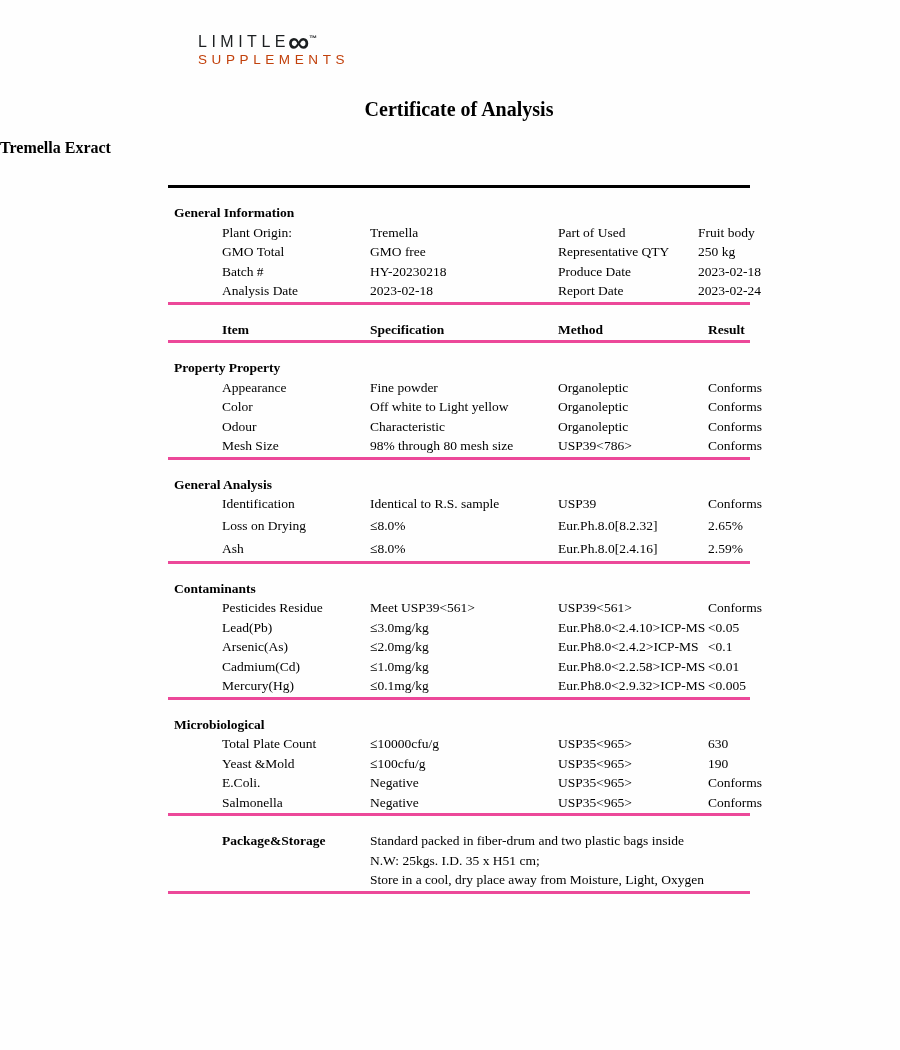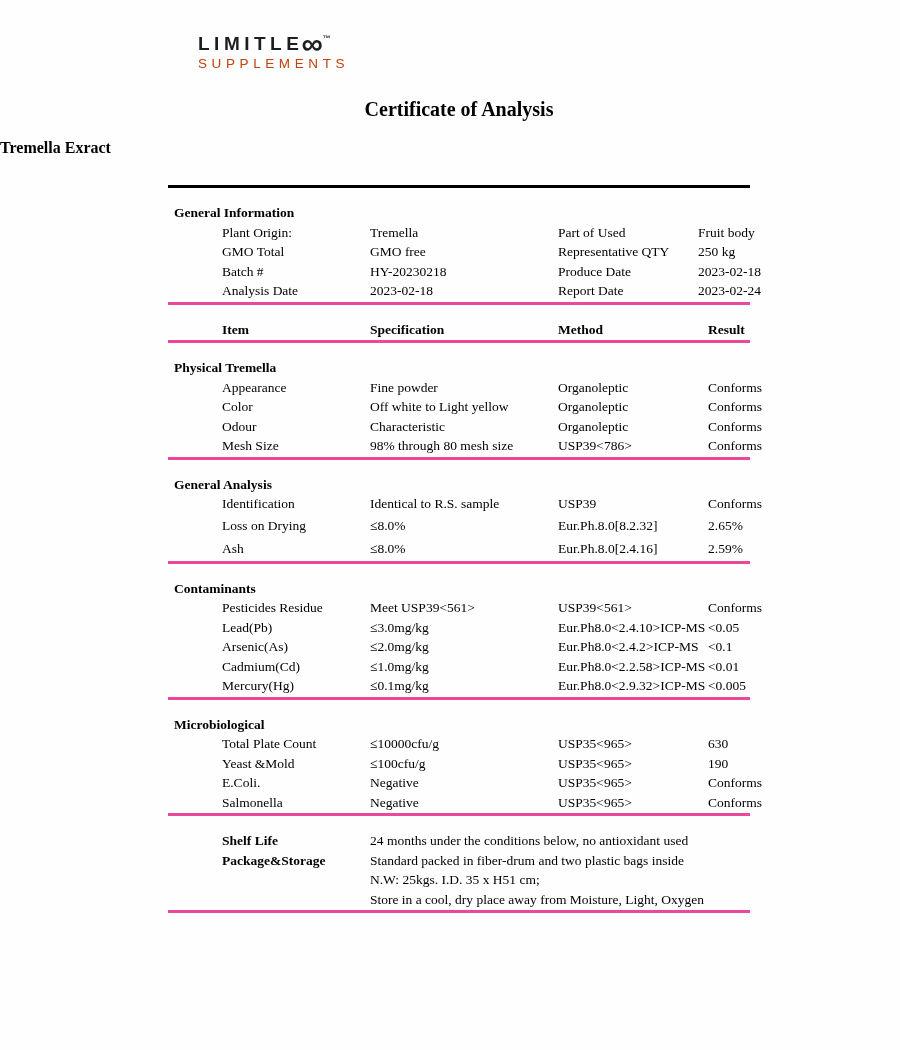--- a/index.html
+++ b/index.html
@@ -9,21 +9,21 @@
     height: 1050px;
     background: #fefefe;
     font-family: "Liberation Serif", serif;
     color: #000000;
     overflow: hidden;
   }
 
   
   .logo { position: absolute; left: 198px; top: 33px; font-family: "Liberation Sans", sans-serif; }
   .logo-line1 { display: flex; align-items: center; }
-  .logo-name { font-size: 19px; font-weight: bold; letter-spacing: 4.5px; color: #1c1f21; }
+  .logo-name { font-size: 16px; font-weight: normal; letter-spacing: 4.5px; color: #1c1f21; }
   .logo-inf { font-size: 30px; font-weight: bold; color: #1c1f21; line-height: 18px; margin-left: -2px; }
   .logo-tm { font-size: 8px; font-weight: bold; color: #1c1f21; align-self: flex-start; margin-top: 1px; }
   .logo-sub { font-size: 13.5px; letter-spacing: 4.6px; color: #c2410c; margin-top: 1px; }
 
   
   .doc-title { position: absolute; top: 98px; left: 12px; width: 894px; text-align: center; font-size: 20px; font-weight: bold; }
   .doc-subtitle { position: absolute; top: 139px; left: 0; width: 900px; text-align: left; font-size: 16px; font-weight: bold; }
 
   
   .coa-table { position: absolute; left: 168px; top: 185px; width: 582px; border-top: 3px solid #000; font-size: 13.5px; }
@@ -88,21 +88,21 @@
     <div class="tsection">
       <div class="trow main-row head-row">
         <span>Item</span>
         <span>Specification</span>
         <span>Method</span>
         <span class="c4">Result</span>
       </div>
     </div>
 
     <div class="tsection">
-      <div class="sec-heading">Physical Tremella</div>
+      <div class="sec-heading">Property Property</div>
       <div class="trow main-row">
         <span>Appearance</span>
         <span>Fine powder</span>
         <span>Organoleptic</span>
         <span class="c4">Conforms</span>
       </div>
       <div class="trow main-row">
         <span>Color</span>
         <span>Off white to Light yellow</span>
         <span>Organoleptic</span>
@@ -201,24 +201,20 @@
       <div class="trow main-row">
         <span>Salmonella</span>
         <span>Negative</span>
         <span>USP35&lt;965&gt;</span>
         <span class="c4">Conforms</span>
       </div>
     </div>
 
     <div class="tsection">
       <div class="trow st-row">
-        <span class="st-label">Shelf Life</span>
-        <span>24 months under the conditions below, no antioxidant used</span>
-      </div>
-      <div class="trow st-row">
         <span class="st-label">Package&amp;Storage</span>
         <span>Standard packed in fiber-drum and two plastic bags inside</span>
       </div>
       <div class="trow st-row">
         <span class="st-label"></span>
         <span>N.W: 25kgs. I.D. 35 x H51 cm;</span>
       </div>
       <div class="trow st-row">
         <span class="st-label"></span>
         <span>Store in a cool, dry place away from Moisture, Light, Oxygen</span>

